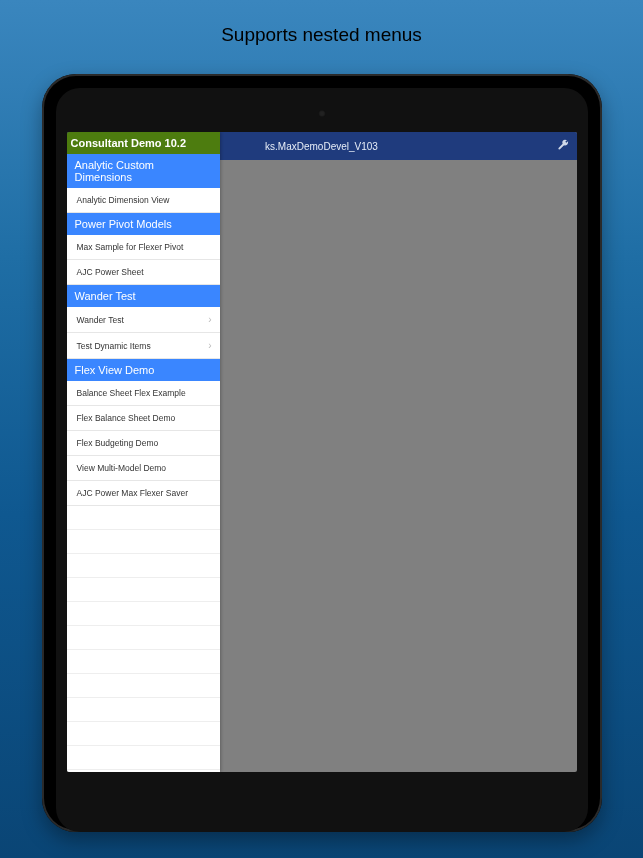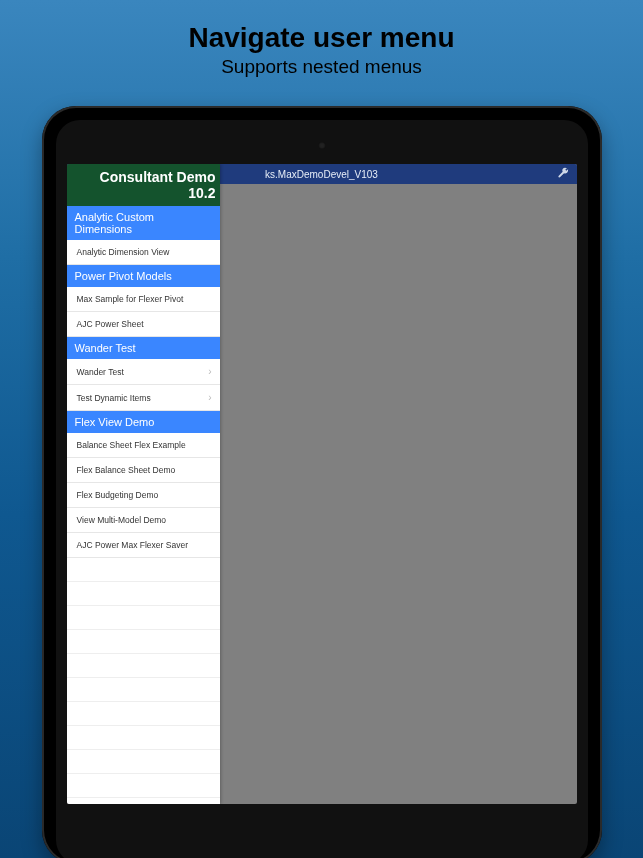--- a/index.html
+++ b/index.html
@@ -59,21 +59,21 @@
     overflow: hidden;
     border-radius: 2px;
   }
 
   
   .app-bar {
     position: absolute;
     top: 0;
     left: 0;
     right: 0;
-    height: 20px;
+    height: 28px;
     background: #1f3b7d;
     display: flex;
     align-items: center;
     justify-content: flex-end;
     padding: 0 8px;
     color: #cfd8e8;
     font-size: 10px;
   }
   .app-bar .bar-title {
     position: absolute;
@@ -93,26 +93,26 @@
     top: 0;
     left: 0;
     bottom: 0;
     width: 153px;
     background: #fff;
     overflow-y: auto;
     box-shadow: 1px 0 3px rgba(0,0,0,0.25);
     font-size: 8.5px;
   }
   .side-title {
-    background: #14532d;
+    background: #4d7c0f;
     color: #fff;
     font-weight: 600;
-    text-align: right;
+    text-align: left;
     padding: 5px 4px;
-    font-size: 14px;
+    font-size: 11px;
   }
   .section-header {
     background: #3a86ff;
     color: #fff;
     font-weight: 500;
     padding: 5px 8px;
     font-size: 11px;
   }
   .menu-item {
     background: #fff;
@@ -131,21 +131,20 @@
   .empty-row {
     height: 24px;
     border-bottom: 1px solid #eee;
     background: #fff;
   }
 </style>
 </head>
 <body>
 
 <div class="promo-header">
-  <div class="promo-title">Navigate user menu</div>
   <div class="promo-sub">Supports nested menus</div>
 </div>
 
 <div class="device">
   <div class="device-inner">
     <div class="camera"></div>
     <div class="screen">
 
       <div class="app-bar">
         <span class="bar-title">ks.MaxDemoDevel_V103</span>

